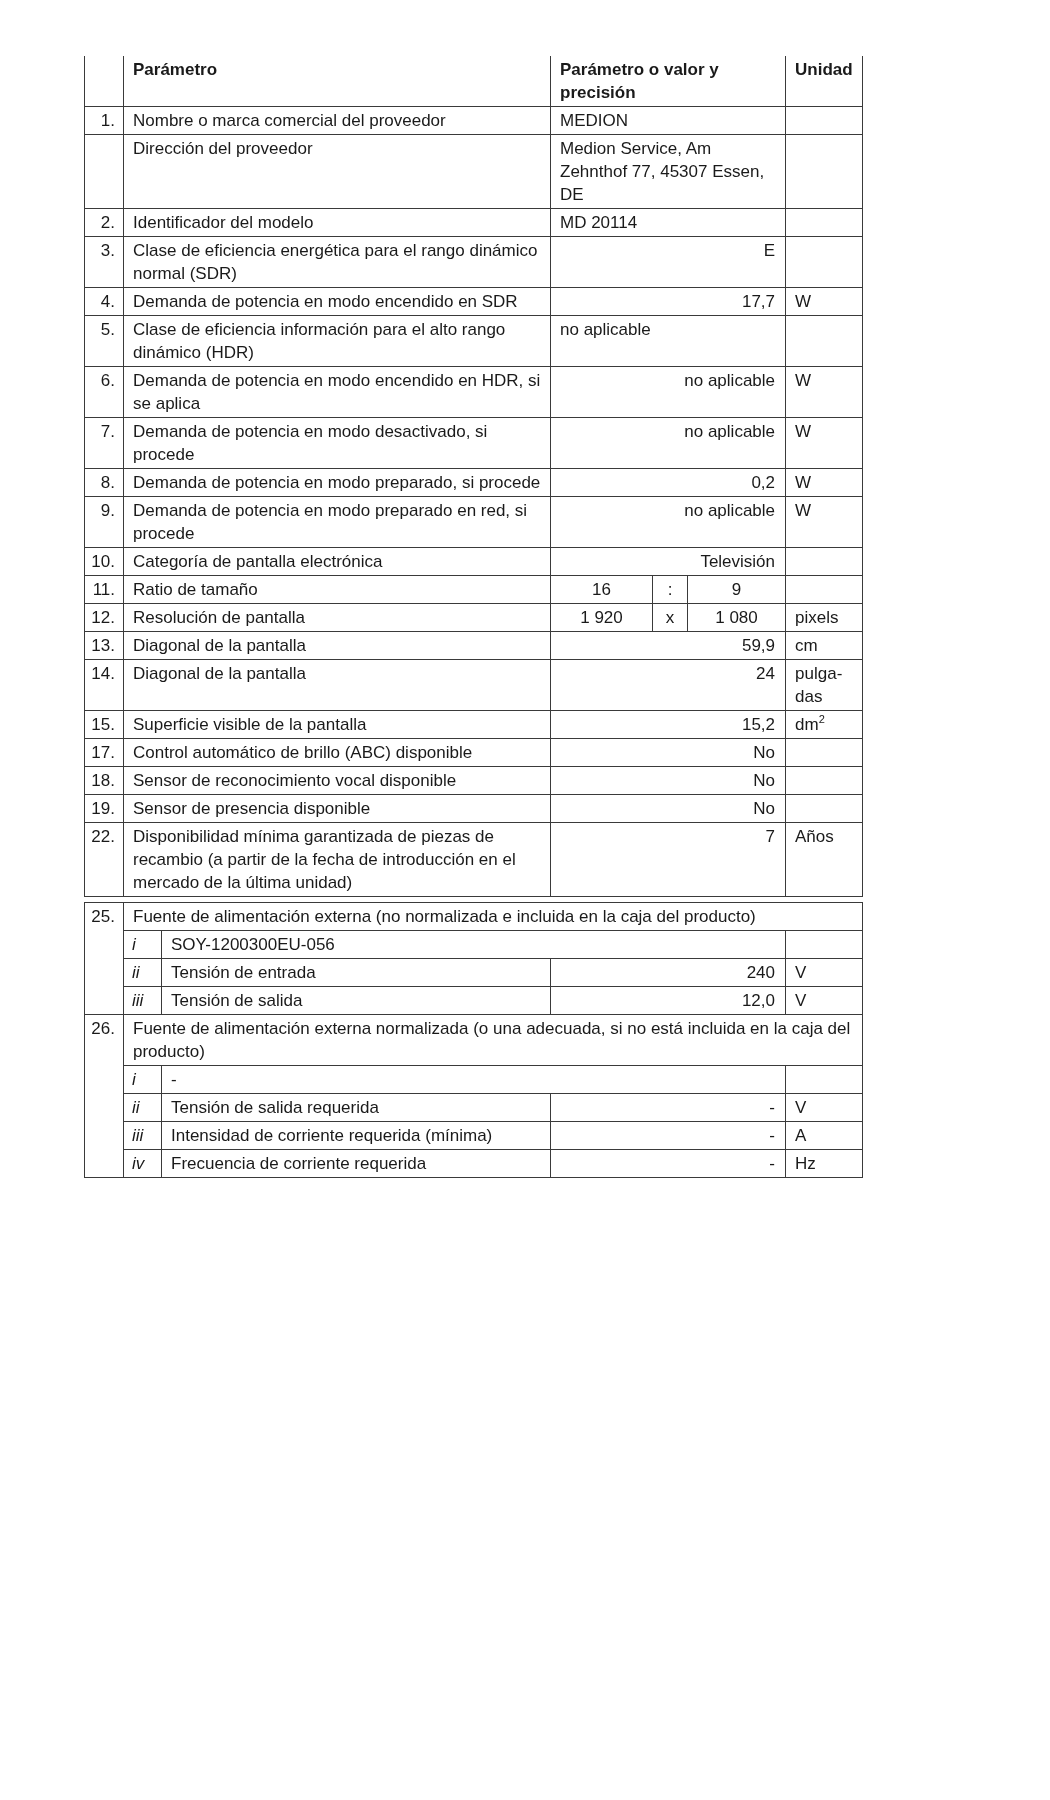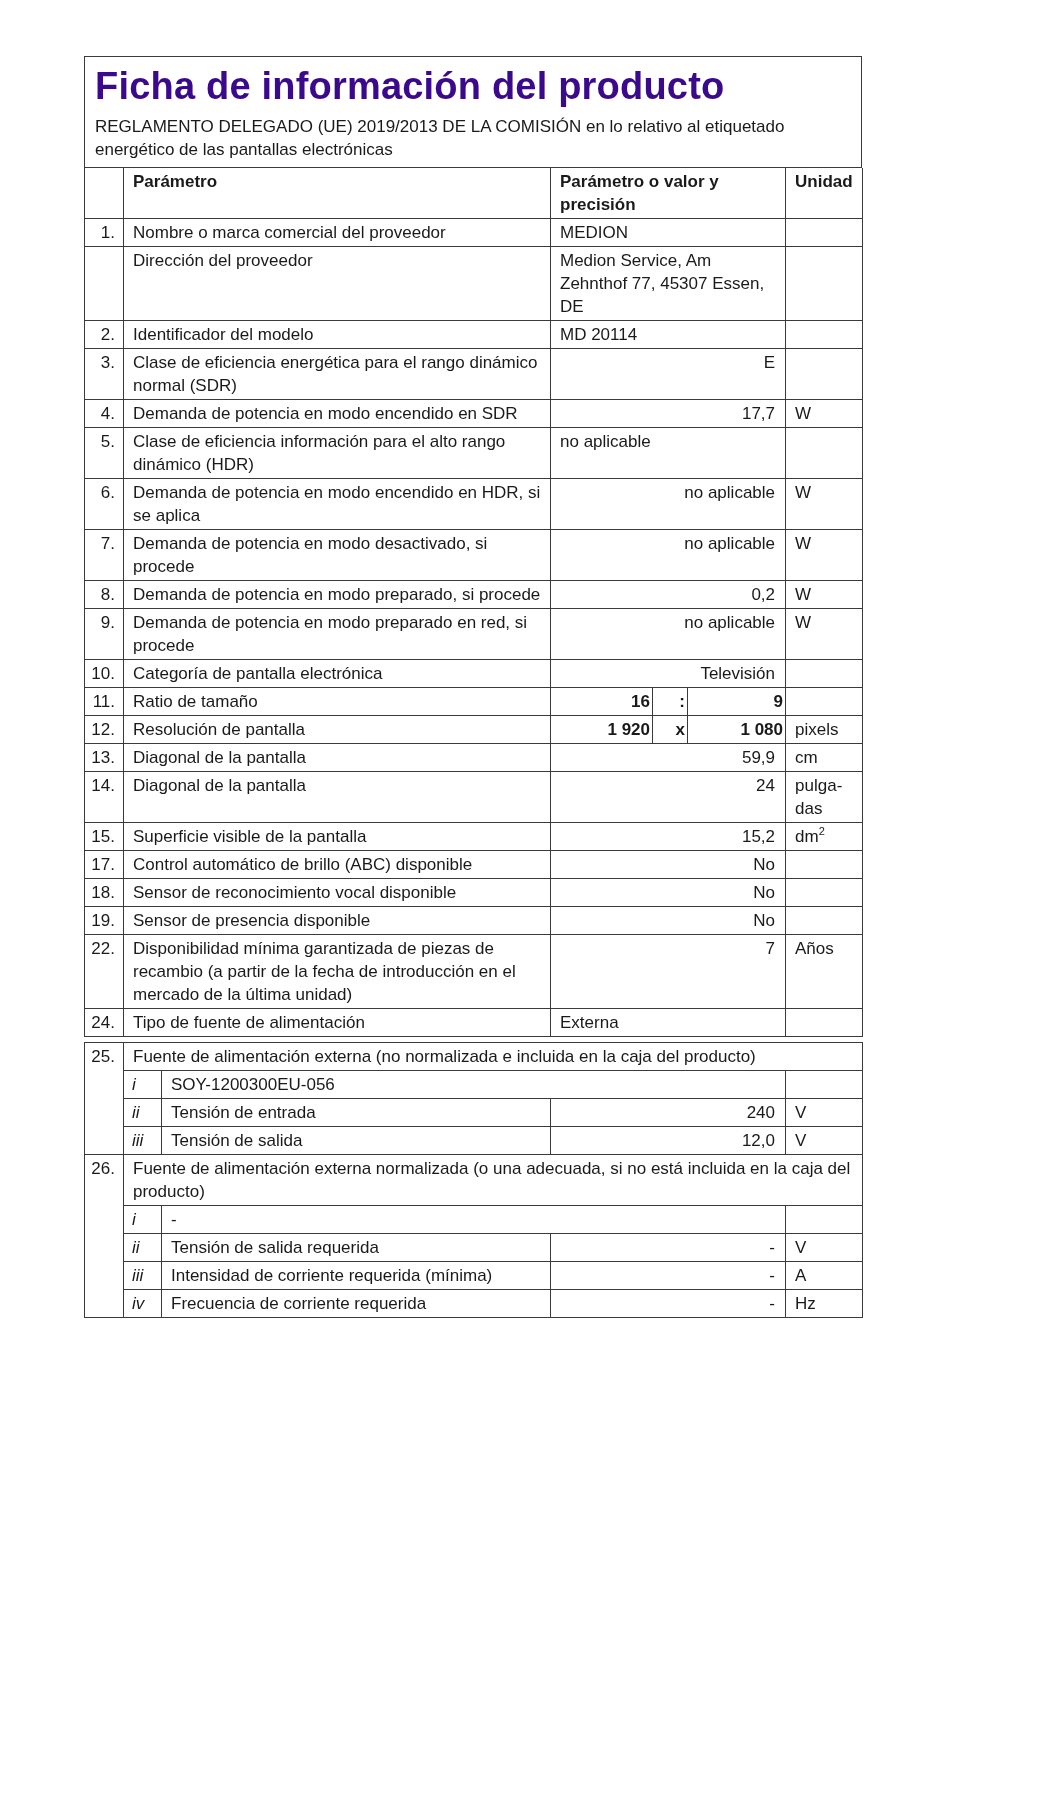--- a/index.html
+++ b/index.html
@@ -6,38 +6,32 @@
   body { width: 1050px; height: 1800px; position: relative; font-family: "Liberation Sans", sans-serif; color: #1a1a1a; }
   .sheet { position: absolute; left: 84px; top: 56px; width: 778px; }
   .box { border: 1.5px solid #3a3a3a; border-bottom: none; }
   .title-cell { padding: 4px 10px 6px 10px; border-bottom: 1.5px solid #3a3a3a; }
   .title { font-size: 38px; font-weight: bold; color: #3b0a8c; letter-spacing: 0.2px; line-height: 50px; }
   .subtitle { font-size: 17px; line-height: 23px; margin-top: 4px; }
   table { border-collapse: collapse; width: 778px; table-layout: fixed; font-size: 17px; line-height: 23px; padding-left: 13px; }
   td { border: 1.5px solid #3a3a3a; vertical-align: top; padding: 2px 8px 2px 9px; }
   td.num { text-align: right; padding-right: 8px; padding-left: 2px; }
   td.r { text-align: right; padding-right: 10px; }
-  td.c { text-align: right; padding-left: 2px; padding-right: 2px; font-weight: bold; }
+  td.c { text-align: center; padding-left: 2px; padding-right: 2px; }
   td.hdr { font-weight: bold; }
   td.rom { font-style: italic; padding-left: 8px; }
   .t1 { border-top: none; }
   .t1 tr:first-child td { border-top: none; }
   .gap { height: 5px; }
   sup { font-size: 11px; line-height: 0; }
 </style>
 </head>
 <body>
 
 <div class="sheet">
-  <div class="box">
-    <div class="title-cell">
-      <div class="title">Ficha de información del producto</div>
-      <div class="subtitle">REGLAMENTO DELEGADO (UE) 2019/2013 DE LA COMISIÓN en lo relativo al etiquetado energético de las pantallas electrónicas</div>
-    </div>
-  </div>
 
   <table class="t1">
     <colgroup>
       <col style="width:39px">
         <col style="width:427px">
         <col style="width:102px">
         <col style="width:35px">
         <col style="width:98px">
         <col style="width:77px">
     </colgroup>
@@ -165,26 +159,20 @@
           <td>Sensor de presencia disponible</td>
           <td class="r" colspan="3">No</td>
           <td></td>
         </tr>
         <tr>
           <td class="num">22.</td>
           <td>Disponibilidad mínima garantizada de piezas de recambio (a partir de la fecha de introducción en el mercado de la última unidad)</td>
           <td class="r" colspan="3">7</td>
           <td>Años</td>
         </tr>
-        <tr>
-          <td class="num">24.</td>
-          <td>Tipo de fuente de alimentación</td>
-          <td colspan="3">Externa</td>
-          <td></td>
-        </tr>
       </tbody>
   </table>
 
   <div class="gap"></div>
 
   <table>
     <colgroup>
       <col style="width:39px">
         <col style="width:38px">
         <col style="width:389px">

